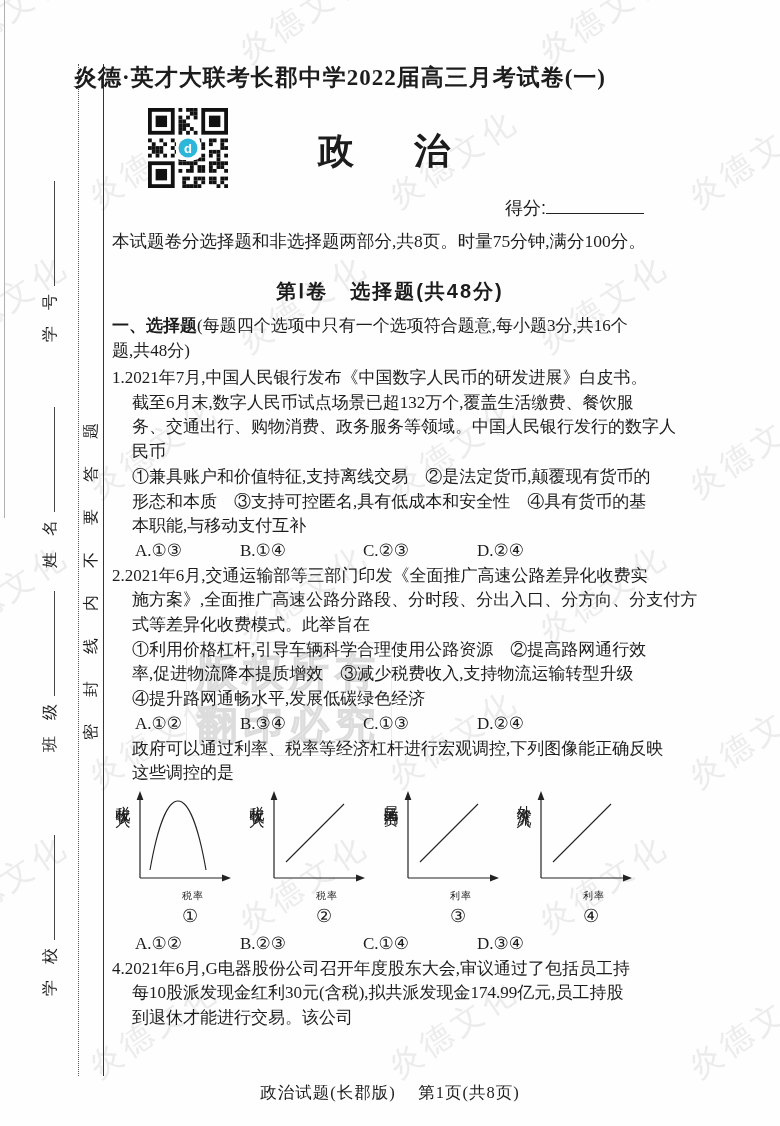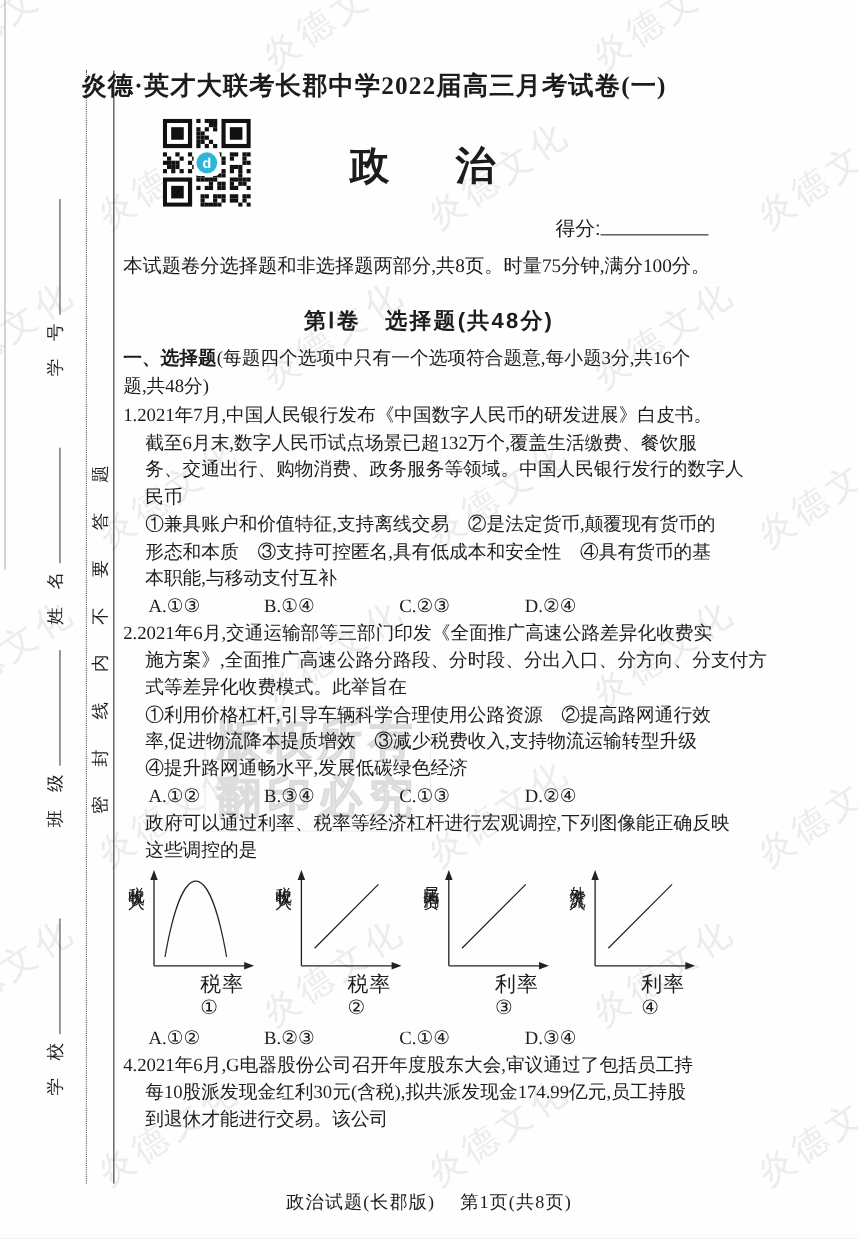--- a/index.html
+++ b/index.html
@@ -44,21 +44,21 @@
   .optrow{position:relative;height:24.7px;margin-left:20px;}
   .opt{position:absolute;top:0;white-space:nowrap;}
   .o1{left:3px}.o2{left:108px}.o3{left:231px}.o4{left:345px}
   
   .chartrow{position:relative;height:146px;}
   .chart{position:absolute;top:4px;width:126px;height:142px;}
   .c1{left:2px}.c2{left:136px}.c3{left:270px}.c4{left:403px}
   .ylab{position:absolute;left:0;top:4px;height:86px;font-size:15px;line-height:18px;
         writing-mode:vertical-rl;text-orientation:upright;letter-spacing:2px;}
   .plot{position:absolute;left:20px;top:0;}
-  .xlab{position:absolute;left:68px;top:94px;font-size:19px;letter-spacing:1px;}
+  .xlab{position:absolute;left:68px;top:94px;font-size:10px;letter-spacing:1px;}
   .cnum{position:absolute;left:68px;top:114px;font-size:18px;}
   .axis{stroke:#222;stroke-width:1.2;fill:none;}
   .curve{stroke:#222;stroke-width:1.1;fill:none;}
   .arrow{fill:#222;}
   
   .footer{position:absolute;top:1082px;left:0;width:780px;text-align:center;font-size:16.5px;letter-spacing:1px;}
 </style>
 </head>
 <body>
 

